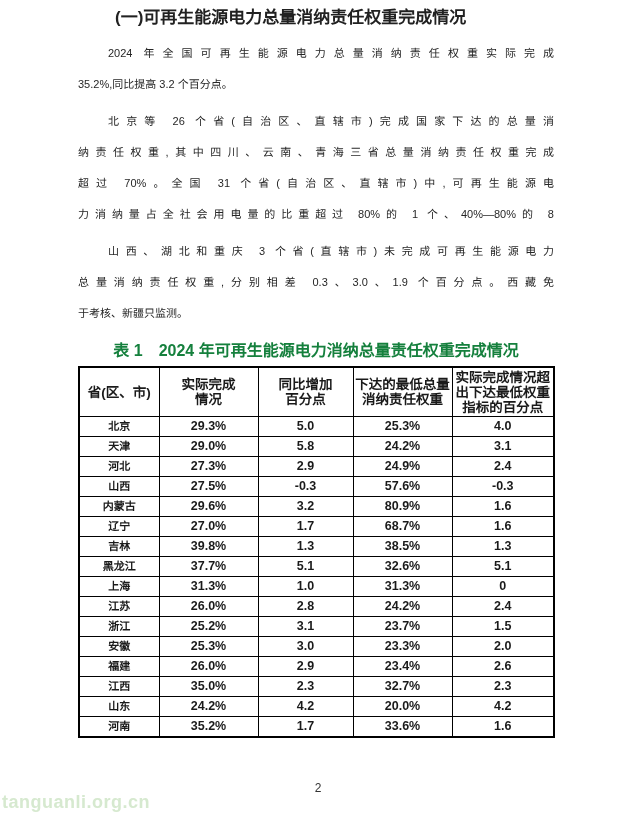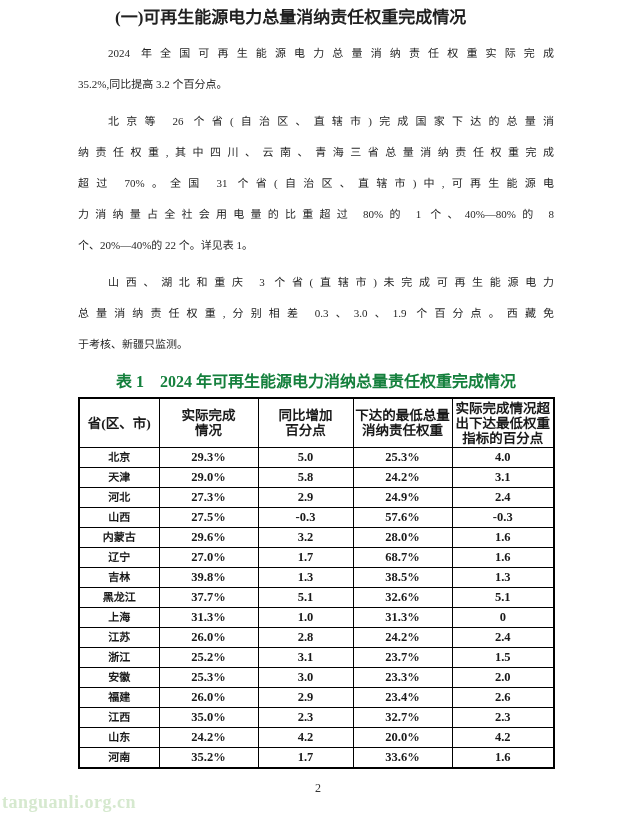--- a/index.html
+++ b/index.html
@@ -2,21 +2,21 @@
 <html lang="zh-CN"><head>
 <meta charset="utf-8">
 <style>
   html, body { margin: 0; padding: 0; background: #ffffff; }
   .page {
     position: relative;
     width: 636px;
     height: 822px;
     background: #ffffff;
     overflow: hidden;
-    font-family: Liberation Serif, serif;
+    font-family: Liberation Sans, sans-serif;
     color: #262626;
   }
   .content {
     position: absolute;
     left: 78px;
     top: 2px;
     width: 476px;
   }
   .heading {
     font-size: 17px;
@@ -110,21 +110,20 @@
     <div id="body-text">
         <div class="para">
           <div class="line indent full">2024 年全国可再生能源电力总量消纳责任权重实际完成</div>
           <div class="line">35.2%,同比提高 3.2 个百分点。</div>
         </div>
         <div class="para">
           <div class="line indent full">北京等 26 个省(自治区、直辖市)完成国家下达的总量消</div>
           <div class="line full">纳责任权重,其中四川、云南、青海三省总量消纳责任权重完成</div>
           <div class="line full">超过 70%。全国 31 个省(自治区、直辖市)中,可再生能源电</div>
           <div class="line full">力消纳量占全社会用电量的比重超过 80%的 1 个、40%—80%的 8</div>
-          <div class="line">个、20%—40%的 22 个。详见表 1。</div>
         </div>
         <div class="para">
           <div class="line indent full">山西、湖北和重庆 3 个省(直辖市)未完成可再生能源电力</div>
           <div class="line full">总量消纳责任权重,分别相差 0.3、3.0、1.9 个百分点。西藏免</div>
           <div class="line">于考核、新疆只监测。</div>
         </div>
       </div>
 
     <div class="table-title">表 1　2024 年可再生能源电力消纳总量责任权重完成情况</div>
 
@@ -171,21 +170,21 @@
             <td>山西</td>
             <td>27.5%</td>
             <td>-0.3</td>
             <td>57.6%</td>
             <td>-0.3</td>
           </tr>
           <tr>
             <td>内蒙古</td>
             <td>29.6%</td>
             <td>3.2</td>
-            <td>28.0%</td>
+            <td>80.9%</td>
             <td>1.6</td>
           </tr>
           <tr>
             <td>辽宁</td>
             <td>27.0%</td>
             <td>1.7</td>
             <td>68.7%</td>
             <td>1.6</td>
           </tr>
           <tr>

